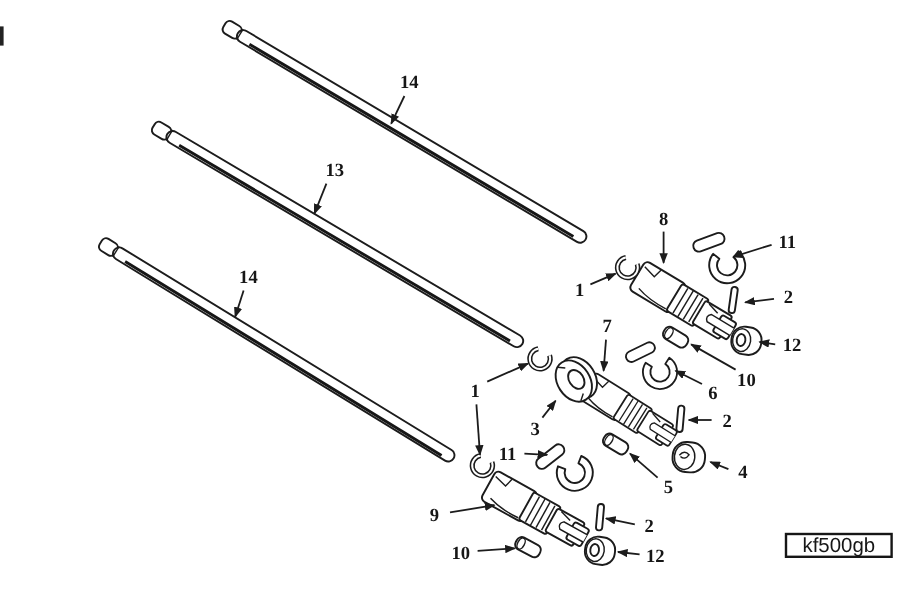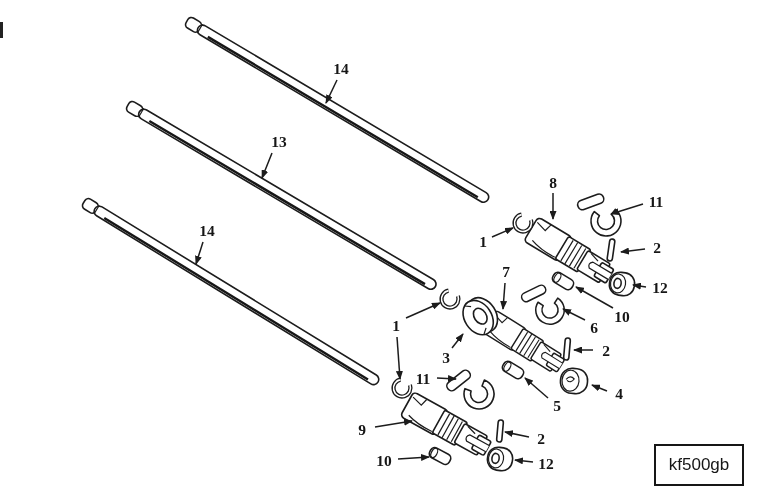--- a/index.html
+++ b/index.html
@@ -17,21 +17,21 @@
   .callout-text{
     font-family:"Liberation Serif", serif;
     font-size:15.5px;
     font-weight:700;
     fill:#161616;
   }
   .leader{stroke:#1c1c1c;stroke-width:1.5;fill:none;}
   .code-box{
     position:absolute;
     left:654px;top:444px;
-    width:90px;height:42px;
+    width:90px;height:21px;
     border:2px solid #161616;
     background:#ffffff;
     display:flex;align-items:center;justify-content:center;
     font-family:"Liberation Sans", sans-serif;
     font-size:17px;color:#161616;
     box-sizing:border-box;
   }
 </style>
 </head>
 <body>

